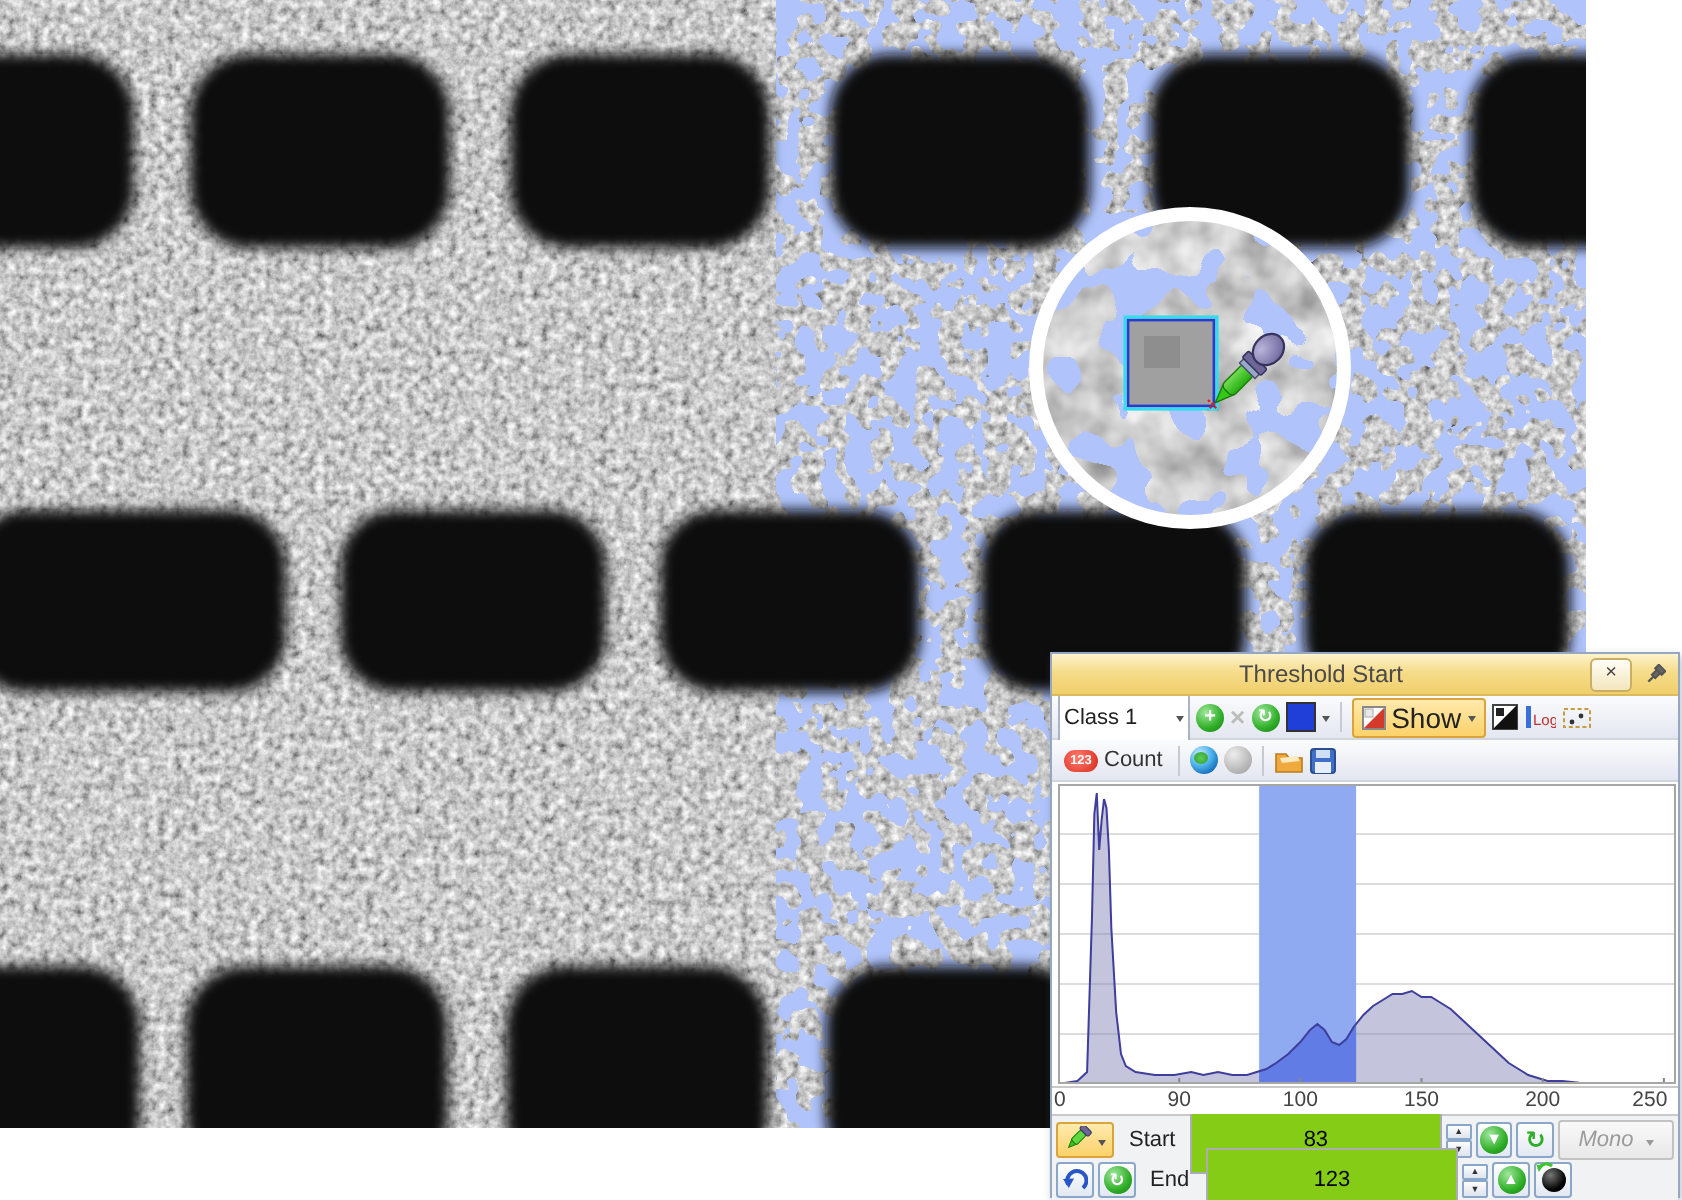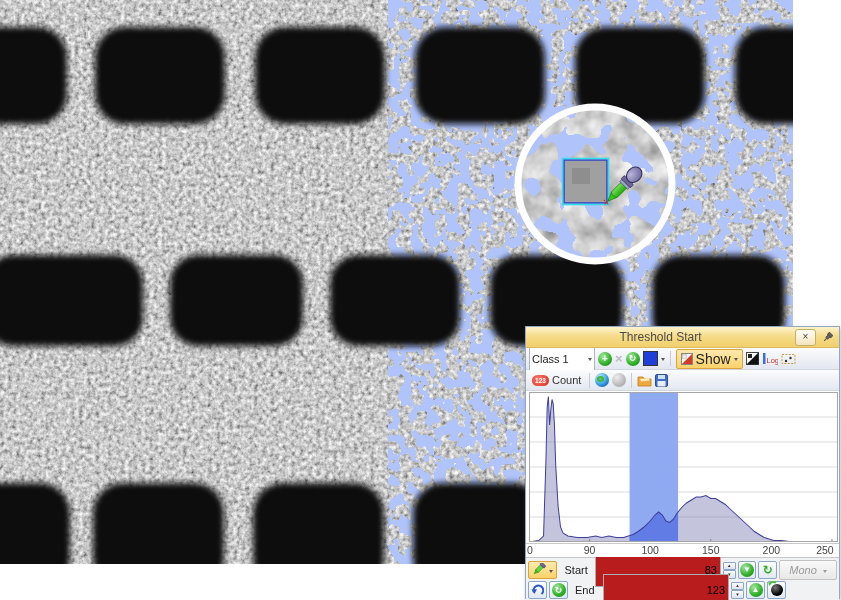--- a/index.html
+++ b/index.html
@@ -51,22 +51,22 @@
   .plotwrap{flex:0 0 152px;height:152px;background:#fff;border-bottom:1px solid #c9c9c9;position:relative;}
   #histsvg{position:absolute;left:3px;top:1px;width:309px;height:150px;}
   .axis{flex:0 0 13px;height:13px;position:relative;background:#fff;font-size:10.5px;color:#444;}
   .axis span{position:absolute;top:0;transform:translateX(-50%);}
   .ctrls{flex:0 0 42px;background:#f1f2f4;border-top:1px solid #c9c9c9;padding-top:2px;}
   .crow{height:20px;display:flex;align-items:center;gap:2px;padding:0 2px;}
   .sqbtn{width:19px;height:18px;box-sizing:border-box;border:1px solid #8aa6c8;border-radius:2px;
          background:linear-gradient(#fff,#e2e8f2);display:flex;align-items:center;justify-content:center;}
   .sqbtn.hl{background:linear-gradient(#ffeaae,#fbd26a);border-color:#d9a43a;width:30px;gap:2px;}
   .clabel{width:29px;margin-left:5px;color:#222;}
-  .cin{width:126px;height:33px;border:1px solid #abadb3;background:#b91c1c;font:11px "Liberation Sans",sans-serif;
-       text-align:right;padding:0 3px;box-sizing:border-box;}
+  .cin{width:126px;height:33px;border:1px solid #abadb3;background:#84cc16;font:11px "Liberation Sans",sans-serif;
+       text-align:center;padding:0 3px;box-sizing:border-box;}
   .spin{display:flex;flex-direction:column;width:13px;height:17px;}
   .spin b{flex:1;border:1px solid #8aa6c8;background:linear-gradient(#fdfdfd,#dde4ee);
           font-size:4.5px;color:#333;display:flex;align-items:center;justify-content:center;border-radius:1px;}
   .mono{margin-left:auto;width:57px;height:18px;border:1px solid #c2c2c2;border-radius:2px;
         background:linear-gradient(#f9f9f9,#e8e8e8);color:#9b9b9b;display:flex;align-items:center;
         justify-content:center;gap:6px;font-style:italic;}
   .blackball{width:12px;height:12px;border-radius:50%;
              background:radial-gradient(circle at 35% 30%,#777,#000 65%);position:relative;}
   .blackball svg{position:absolute;left:-4px;top:-4px;}
 </style>

